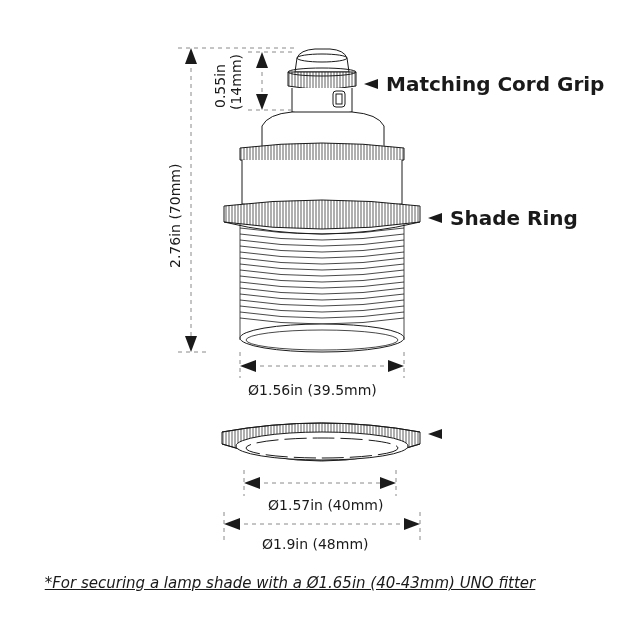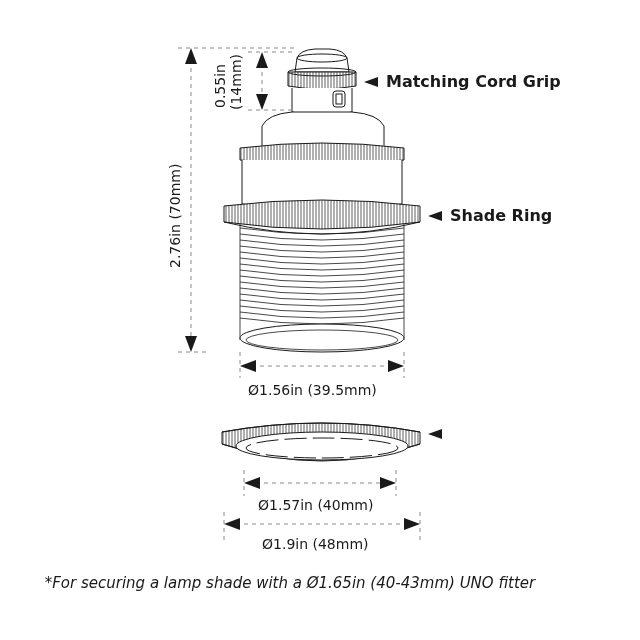--- a/index.html
+++ b/index.html
@@ -1,22 +1,22 @@
 <!DOCTYPE html>
 <html><head>
 <meta charset="utf-8">
 <style>
   html, body { margin: 0; padding: 0; background: #ffffff; }
   body { width: 640px; height: 640px; position: relative; overflow: hidden; font-family: "DejaVu Sans", sans-serif; color: #1a1a1a; }
   svg { position: absolute; left: 0; top: 0; }
-  .label-bold { position: absolute; font-family: "DejaVu Sans", sans-serif; font-weight: bold; font-size: 16px; color: #1a1a1a; white-space: nowrap; display: flex; align-items: center; }
+  .label-bold { position: absolute; font-family: "DejaVu Sans", sans-serif; font-weight: bold; font-size: 20px; color: #1a1a1a; white-space: nowrap; display: flex; align-items: center; }
   .label-bold .arrow { display: inline-block; width: 0; height: 0; border-top: 5px solid transparent; border-bottom: 5px solid transparent; border-right: 14px solid #1a1a1a; margin-right: 8px; }
   .dim { position: absolute; font-family: "DejaVu Sans", sans-serif; font-size: 14px; color: #1a1a1a; white-space: nowrap; }
   .vert { transform-origin: left top; transform: rotate(-90deg); }
-  .footnote { position: absolute; left: 0; width: 580px; top: 574px; text-align: center; font-family: "DejaVu Sans", sans-serif; font-style: italic; font-size: 15px; color: #1a1a1a; }
+  .footnote { position: absolute; left: 0; width: 580px; top: 574px; text-align: center; font-family: "DejaVu Sans", sans-serif; font-style: italic; font-size: 15px; color: #1a1a1a; text-decoration: underline; }
 </style>
 </head>
 <body>
 
 <svg width="640" height="640" viewBox="0 0 640 640" xmlns="http://www.w3.org/2000/svg">
   <defs>
     <pattern id="knurl" width="3" height="10" patternUnits="userSpaceOnUse">
       <rect width="3" height="10" fill="#fff"></rect>
       <line x1="1" y1="0" x2="1" y2="10" stroke="#1a1a1a" stroke-width="0.7"></line>
     </pattern>
@@ -130,16 +130,16 @@
 </div>
 <div class="label-bold" style="left:428px; top:429px;">
   <span class="arrow"></span>
 </div>
 
 <div class="dim vert" style="left:167px; top:268px;">2.76in (70mm)</div>
 <div class="dim vert" style="left:212px; top:108px;">0.55in</div>
 <div class="dim vert" style="left:228px; top:110px;">(14mm)</div>
 
 <div class="dim" style="left:248px; top:382px;">Ø1.56in (39.5mm)</div>
-<div class="dim" style="left:258px; top:497px;">Ø1.57in (40mm)</div>
+<div class="dim" style="left:268px; top:497px;">Ø1.57in (40mm)</div>
 <div class="dim" style="left:262px; top:536px;">Ø1.9in (48mm)</div>
 
 <div class="footnote">*For securing a lamp shade with a Ø1.65in (40-43mm) UNO fitter</div>
 
 </body></html>

